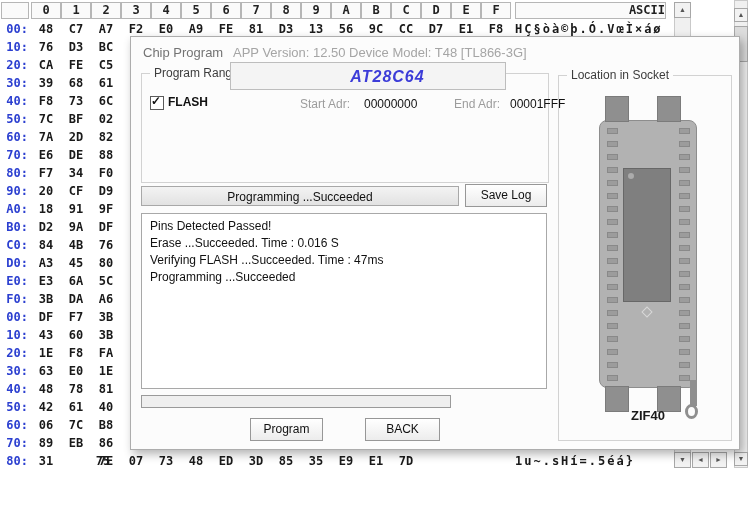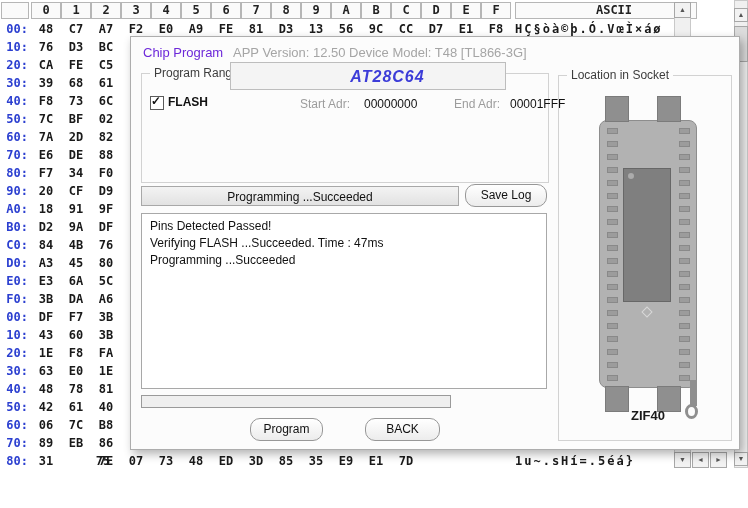--- a/index.html
+++ b/index.html
@@ -18,40 +18,40 @@
   .hascii{position:absolute;font:bold 12px "DejaVu Sans Mono",monospace;color:#1a1a1a;
           letter-spacing:2px;white-space:pre;}
   
   .sb-track{position:absolute;background:#f0f0f0;border:1px solid #c9c9c9;box-sizing:border-box;}
   .sb-btn{position:absolute;width:17px;height:16px;background:#f2f2f2;border:1px solid #a7a7a7;
           box-sizing:border-box;text-align:center;line-height:14px;font-size:7px;color:#555;}
   .sb-thumb{position:absolute;background:#dcdcdc;border:1px solid #a7a7a7;box-sizing:border-box;}
   
   .dialog{position:absolute;left:130px;top:36px;width:610px;height:414px;background:#fcfcfc;
           border:1px solid #adadad;box-shadow:3px 4px 9px rgba(0,0,0,.30);z-index:5;box-sizing:border-box;}
-  #dlg-title{position:absolute;left:12px;top:8px;font-size:13px;color:#6d28d9;}
+  #dlg-title{position:absolute;left:12px;top:8px;font-size:13px;color:#737373;}
   #dlg-sub{position:absolute;left:102px;top:8px;font-size:13px;color:#a5a5a5;}
   .grp{position:absolute;border:1px solid #d2d2d2;box-sizing:border-box;}
   .grp-label{position:absolute;top:-8px;left:8px;background:#fcfcfc;padding:0 4px;font-size:12px;color:#3d3d3d;}
   #grp-range{left:10px;top:36px;width:408px;height:110px;}
   .chip-panel{position:absolute;left:88px;top:-12px;width:276px;height:28px;line-height:28px;
               background:#f4f4f4;border:1px solid #bdbdbd;text-align:center;box-sizing:border-box;}
   #chip-name{font:italic bold 16px "Liberation Sans",sans-serif;letter-spacing:1px;margin-left:39px;}
   .cb{position:absolute;left:8px;top:22px;width:12px;height:12px;background:#fff;border:1px solid #5a5a5a;}
   .cb-check{position:absolute;left:0px;top:-3px;font-size:12px;font-weight:bold;color:#111;}
   #flash-label{position:absolute;left:26px;top:21px;font-size:12px;font-weight:bold;}
   .adr-label{position:absolute;top:23px;font-size:12px;color:#9c9c9c;}
   .adr-value{position:absolute;top:23px;font-size:12px;color:#111;}
   #start-label{left:158px;} #start-value{left:222px;}
   #end-label{left:312px;}   #end-value{left:368px;}
   #status-bar{position:absolute;left:10px;top:149px;width:318px;height:20px;line-height:20px;
               background:linear-gradient(#f3f3f3,#e2e2e2);border:1px solid #a8a8a8;
               text-align:center;font-size:12px;box-sizing:border-box;}
   .btn{position:absolute;background:linear-gradient(#ffffff,#ececec);border:1px solid #979797;
-       border-radius:10px;font-size:12px;text-align:center;cursor:pointer;box-sizing:border-box;}
+       border-radius:0;font-size:12px;text-align:center;cursor:pointer;box-sizing:border-box;}
   #savelog-btn{left:334px;top:147px;width:82px;height:23px;line-height:21px;}
   #log-box{position:absolute;left:10px;top:176px;width:406px;height:176px;background:#fff;
            border:1px solid #a8a8a8;padding:4px 8px;box-sizing:border-box;overflow:hidden;}
   .log-line{font-size:12px;line-height:17px;color:#111;}
   #progress{position:absolute;left:10px;top:358px;width:310px;height:13px;background:#efefef;
             border:1px solid #9a9a9a;box-sizing:border-box;}
   #program-btn{left:119px;top:381px;width:73px;height:23px;line-height:21px;}
   #back-btn{left:234px;top:381px;width:75px;height:23px;line-height:21px;}
   
   #grp-socket{left:427px;top:38px;width:174px;height:366px;}
@@ -93,21 +93,21 @@
       <div class="hcell" style="left: 211px; width: 30px;">6</div>
       <div class="hcell" style="left: 241px; width: 30px;">7</div>
       <div class="hcell" style="left: 271px; width: 30px;">8</div>
       <div class="hcell" style="left: 301px; width: 30px;">9</div>
       <div class="hcell" style="left: 331px; width: 30px;">A</div>
       <div class="hcell" style="left: 361px; width: 30px;">B</div>
       <div class="hcell" style="left: 391px; width: 30px;">C</div>
       <div class="hcell" style="left: 421px; width: 30px;">D</div>
       <div class="hcell" style="left: 451px; width: 30px;">E</div>
       <div class="hcell" style="left: 481px; width: 30px;">F</div>
-      <div class="hcell" style="left: 515px; width: 182px; text-align: center; padding-left: 16px;">ASCII</div>
+      <div class="hcell" style="left: 515px; width: 151px; text-align: right; padding-left: 16px;">ASCII</div>
       <div class="hrow" style="top: 22px;">
         <div class="haddr" style="color: rgb(43, 63, 208);">00:</div>
         <div class="hbyte" style="left: 31px;">48</div>
         <div class="hbyte" style="left: 61px;">C7</div>
         <div class="hbyte" style="left: 91px;">A7</div>
         <div class="hbyte" style="left: 121px;">F2</div>
         <div class="hbyte" style="left: 151px;">E0</div>
         <div class="hbyte" style="left: 181px;">A9</div>
         <div class="hbyte" style="left: 211px;">FE</div>
         <div class="hbyte" style="left: 241px;">81</div>
@@ -306,20 +306,21 @@
       <span class="adr-value" id="start-value">00000000</span>
       <span class="adr-label" id="end-label">End Adr:</span>
       <span class="adr-value" id="end-value">00001FFF</span>
     </div>
 
     <div id="status-bar">Programming  ...Succeeded</div>
     <div class="btn" id="savelog-btn">Save Log</div>
 
     <div id="log-box">
         <div class="log-line">Pins Detected Passed!</div>
+        <div class="log-line">Erase  ...Succeeded. Time : 0.016 S</div>
         <div class="log-line">Verifying FLASH  ...Succeeded. Time : 47ms</div>
         <div class="log-line">Programming  ...Succeeded</div>
       </div>
 
     <div id="progress"></div>
     <div class="btn" id="back-btn">BACK</div>
     <div class="btn" id="program-btn">Program</div>
 
     <div class="grp" id="grp-socket">
       <div class="grp-label">Location in Socket</div>

